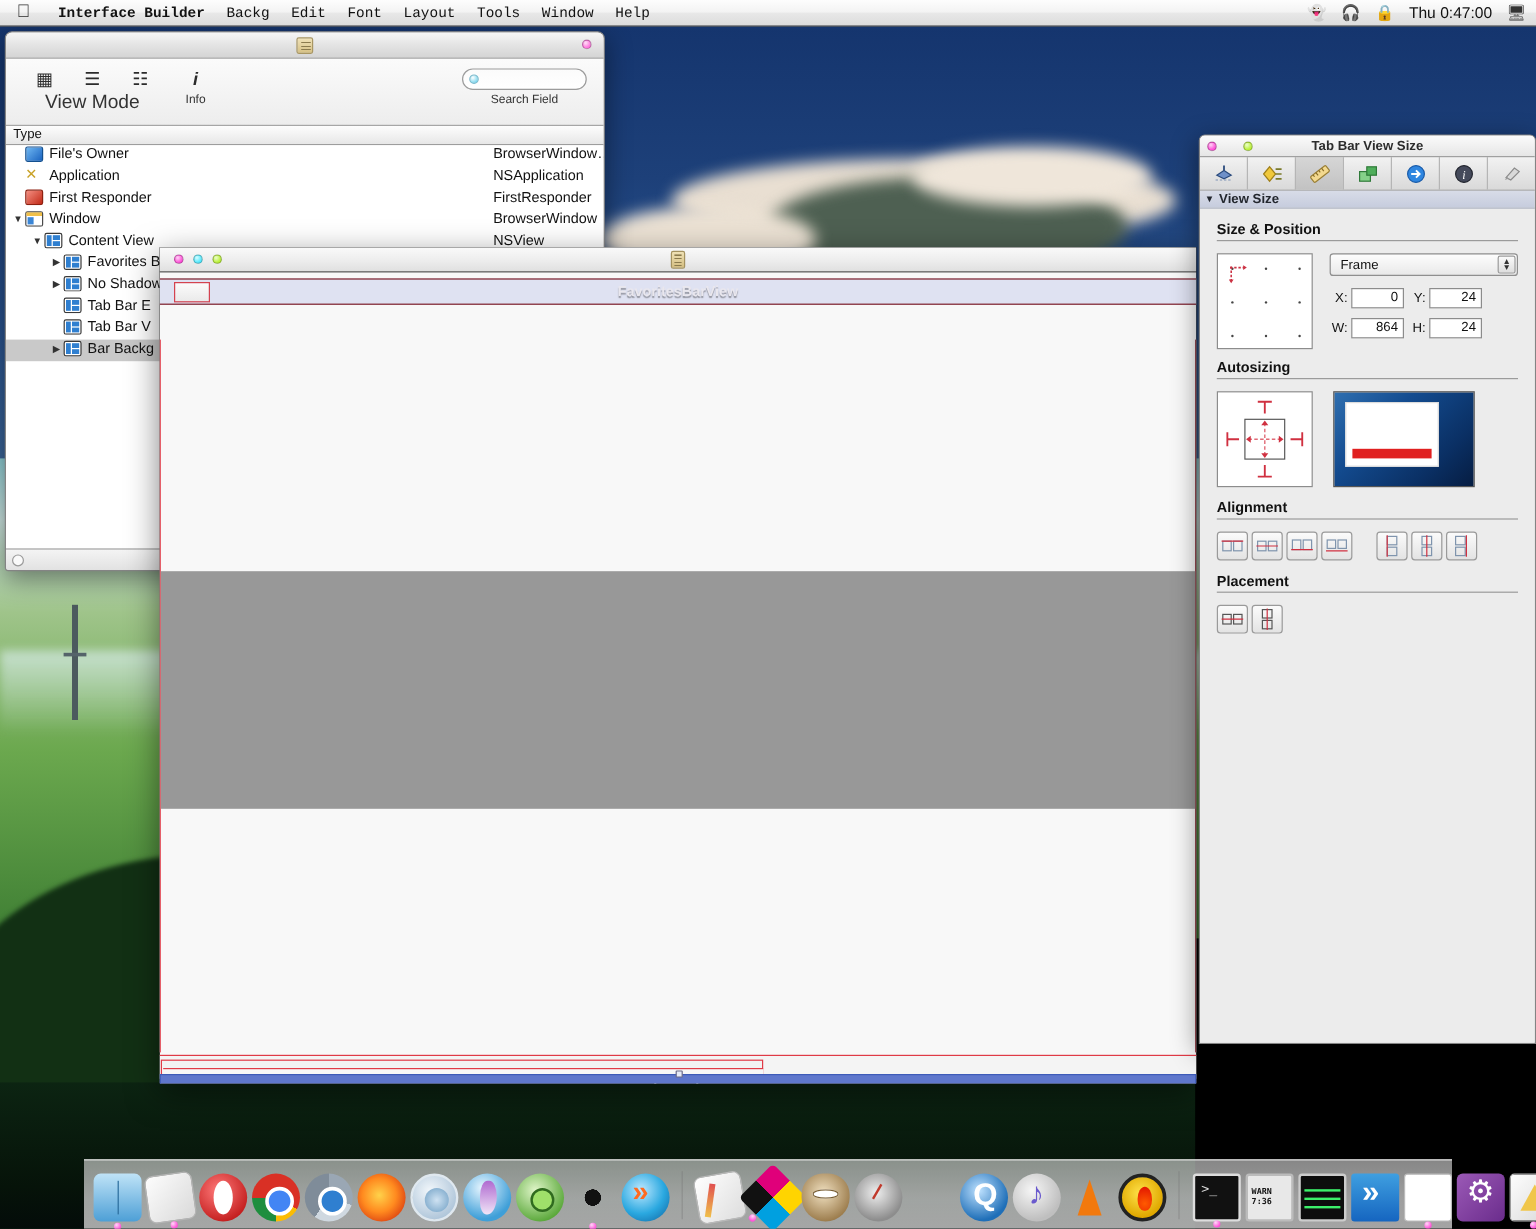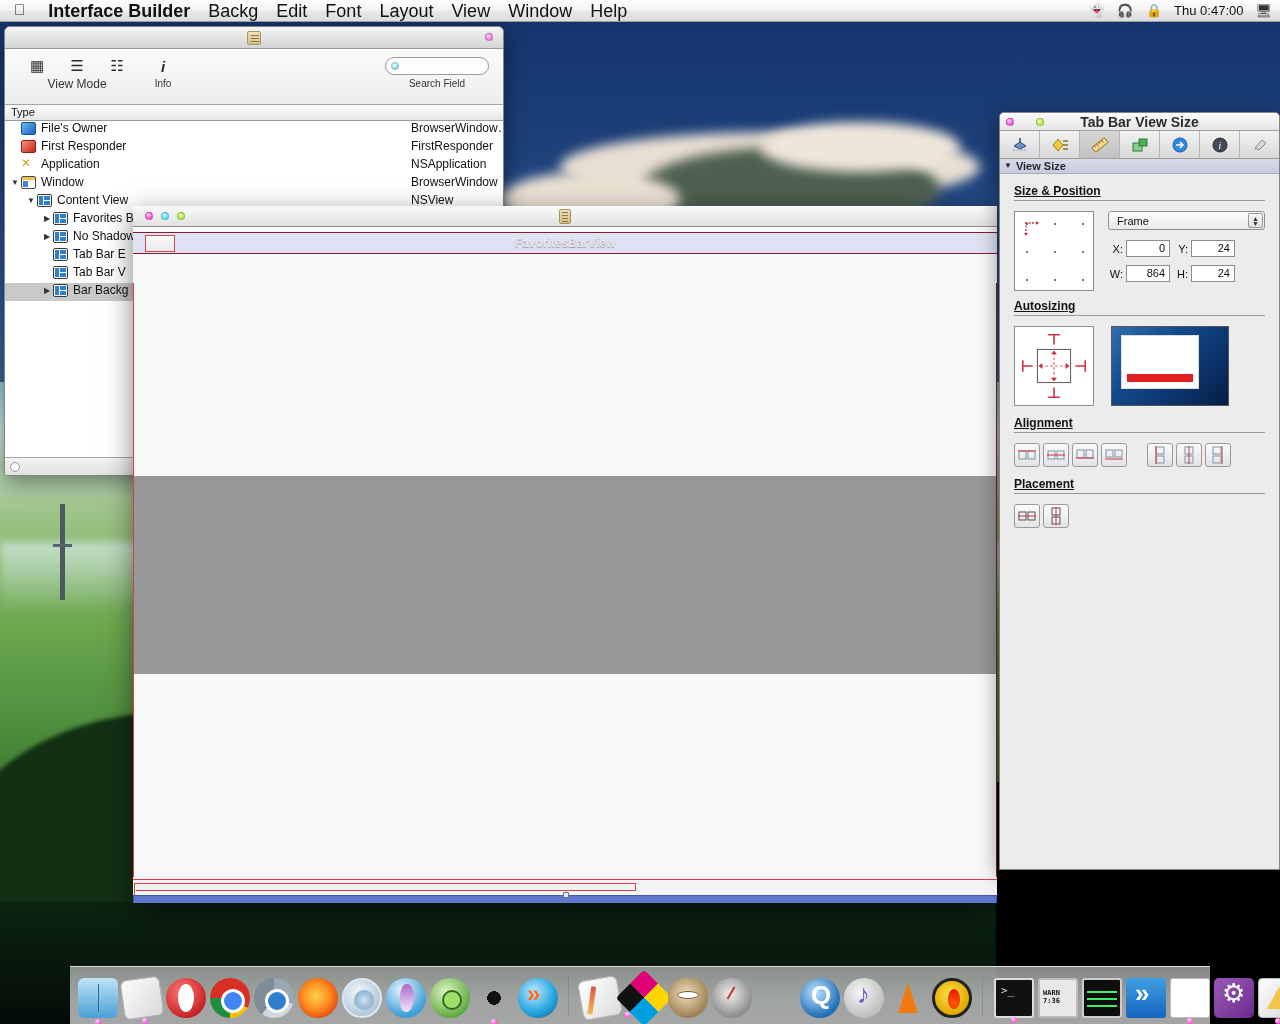--- a/index.html
+++ b/index.html
@@ -53,21 +53,21 @@
   }
 
   
   #menubar {
     position:absolute; left:0; top:0; width:1280px; height:22px;
     background:linear-gradient(180deg,#fdfdfd 0%, #f3f3f3 48%, #e8e8e8 52%, #dcdcdc 100%);
     border-bottom:1px solid #9b9b9b;
     display:flex; align-items:center; z-index:500;
   }
   #apple-logo { margin-left:14px; margin-right:14px; font-size:15px; line-height:1; color:#2a2a2a; margin-top:-2px;}
-  .menu-item { padding:0 9px; font-size:18px; color:#111; line-height:22px; height:22px; cursor:default; }
+  .menu-item { padding:0 9px; font-size:12px; color:#111; line-height:22px; height:22px; cursor:default;font-family:Liberation Mono, monospace; }
   .menu-item.app-name { font-weight:bold; }
   #menubar-right { margin-left:auto; display:flex; align-items:center; gap:12px; padding-right:8px; }
   .mb-icon { font-size:13px; line-height:1; color:#333; }
   #mb-clock { font-size:13px; color:#111; }
 
   
   .win {
     position:absolute;
     background:#ececec;
     border:1px solid #848484;
@@ -106,21 +106,21 @@
   #doc-toolbar {
     height:56px;
     background:linear-gradient(180deg,#fbfbfb 0%, #ededed 100%);
     border-bottom:1px solid #a6a6a6;
     display:flex; align-items:flex-start; position:relative;
   }
   .tb-group { display:flex; align-items:flex-start; padding-top:6px; }
   .tb-btn { width:40px; text-align:center; cursor:default; }
   .tb-glyph { height:22px; display:flex; align-items:center; justify-content:center; font-size:15px; color:#2b2b2b;}
   .tb-label { font-size:10px; color:#333; margin-top:1px; }
-  .tb-label-wide { width:120px; text-align:center; font-size:12px; color:#333; }
+  .tb-label-wide { width:120px; text-align:center; font-size:16px; color:#333; }
   #search-wrap { position:absolute; right:14px; top:8px; width:104px; text-align:center;}
   #search-field {
     width:104px; height:18px; border-radius:9px; border:1px solid #9c9c9c;
     background:linear-gradient(180deg,#fbfbfb,#ffffff);
     font-size:10px; padding-left:18px; position:relative; outline:none;
   }
   #search-icon-dot {
     position:absolute; left:6px; top:5px; width:8px; height:8px; border-radius:50%;
     background:radial-gradient(circle at 35% 30%,#ffffff,#7fd8ef 75%); border:1px solid #79b9cc;
   }
@@ -223,41 +223,41 @@
   #row-tabbar .ib-view-label { color:#dfe4f7; }
   .handle {
     position:absolute; width:6px; height:6px; background:#e6eaf6;
     border:1px solid #6a6a8a; border-radius:1px;
   }
 
   
   #inspector { left:999px; top:112px; width:281px; height:758px; border-radius:5px 5px 0 0;}
   #insp-title { height:18px; background:linear-gradient(180deg,#fbfbfb,#e6e6e6); border-bottom:1px solid #a0a0a0;
     display:flex; align-items:center; justify-content:center; position:relative;}
-  #insp-title .title-text { font-size:14px; }
+  #insp-title .title-text { font-size:11px; }
   #insp-title .tb-dots { left:6px; top:5px; gap:22px;}
   #insp-toolbar {
     height:28px; display:flex;
     background:linear-gradient(180deg,#f2f2f2,#d9d9d9);
     border-bottom:1px solid #9e9e9e;
   }
   .insp-tab {
     flex:1; display:flex; align-items:center; justify-content:center;
     border-right:1px solid #b5b5b5; cursor:default;
   }
   .insp-tab.active { background:linear-gradient(180deg,#d6d6d6,#c2c2c2); }
   .insp-tab:last-child { border-right:none; }
   #insp-section-head {
     height:15px; background:linear-gradient(180deg,#d8dce8,#c6ccdd);
     border-bottom:1px solid #a9aebd;
     font-size:11px; font-weight:bold; color:#23272e; padding-left:4px; line-height:14px;
     display:flex; align-items:center; gap:4px;
   }
   #insp-body { padding:10px 14px 0 14px; background:#ececec; height:713px;}
-  .grp-title { font-size:12px; font-weight:bold; color:#111; margin-bottom:2px;text-decoration:underline; }
+  .grp-title { font-size:12px; font-weight:bold; color:#111; margin-bottom:2px; }
   .grp-rule { height:1px; background:#9b9b9b; margin-bottom:10px; }
   .sp-row { display:flex; gap:14px; }
   #anchor-grid {
     width:80px; height:80px; background:#fff; border:1px solid #8c8c8c;
     position:relative; flex:none;
   }
   .anchor-dot { position:absolute; width:2px; height:2px; background:#444; border-radius:50%;}
   #anchor-arrow { position:absolute; left:8px; top:8px; width:22px; height:22px; }
   .field-col { flex:1; }
   .popup {
@@ -387,21 +387,21 @@
   <div id="wall-right-black"></div>
 </div>
 
 <div id="menubar">
   <div id="apple-logo"></div>
   <div class="menu-item app-name">Interface Builder</div>
   <div class="menu-item">Backg</div>
   <div class="menu-item">Edit</div>
   <div class="menu-item">Font</div>
   <div class="menu-item">Layout</div>
-  <div class="menu-item">View</div>
+  <div class="menu-item">Tools</div>
   <div class="menu-item">Window</div>
   <div class="menu-item">Help</div>
   <div id="menubar-right">
     <span class="mb-icon">👻</span>
     <span class="mb-icon">🎧</span>
     <span class="mb-icon">🔒</span>
     <span id="mb-clock">Thu 0:47:00</span>
     <span class="mb-icon">🖥</span>
   </div>
 </div>
@@ -453,32 +453,32 @@
         <div class="tname" style="padding-left: 4px;">
           <span class="twisty"></span>
           <span class="ticon ic-cube-blue"></span>
           <span>File's Owner</span>
         </div>
         <div class="ttype">BrowserWindow…</div>
       </div>
       <div class="trow">
         <div class="tname" style="padding-left: 4px;">
           <span class="twisty"></span>
-          <span class="ticon ic-cube-red"></span>
-          <span>First Responder</span>
-        </div>
-        <div class="ttype">FirstResponder</div>
+          <span class="ticon ic-app"></span>
+          <span>Application</span>
+        </div>
+        <div class="ttype">NSApplication</div>
       </div>
       <div class="trow">
         <div class="tname" style="padding-left: 4px;">
           <span class="twisty"></span>
-          <span class="ticon ic-app"></span>
-          <span>Application</span>
-        </div>
-        <div class="ttype">NSApplication</div>
+          <span class="ticon ic-cube-red"></span>
+          <span>First Responder</span>
+        </div>
+        <div class="ttype">FirstResponder</div>
       </div>
       <div class="trow">
         <div class="tname" style="padding-left: 4px;">
           <span class="twisty">▼</span>
           <span class="ticon ic-window"></span>
           <span>Window</span>
         </div>
         <div class="ttype">BrowserWindow</div>
       </div>
       <div class="trow">

